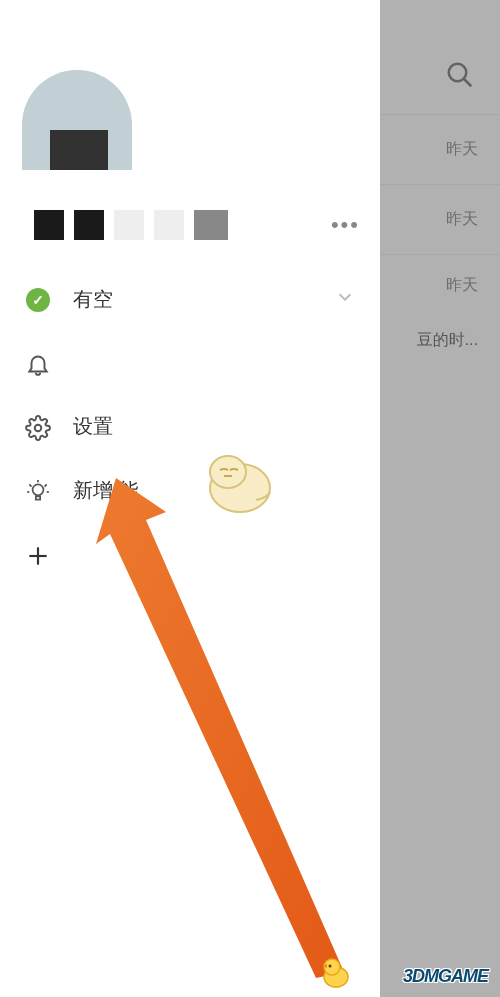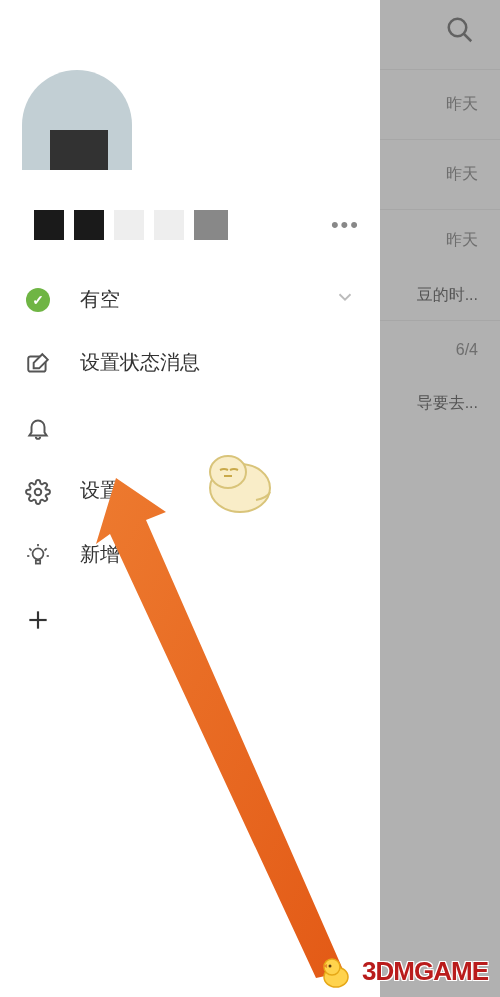--- a/index.html
+++ b/index.html
@@ -11,20 +11,21 @@
     overflow: hidden;
     background: #fff;
   }
   .bg-content {
     position: absolute;
     right: 0;
     top: 0;
     width: 120px;
     height: 100%;
     background: #f5f5f5;
+    padding-top: 45px;
   }
   .bg-search {
     text-align: right;
     padding: 15px 25px 20px;
   }
   .bg-search svg { width: 30px; height: 30px; stroke: #888; }
   .bg-row {
     border-top: 1px solid #e8e8e8;
     text-align: right;
     padding: 20px 22px 14px;
@@ -82,21 +83,21 @@
   .nb { width: 30px; height: 30px; }
   .nb.black { background: #1a1a1a; }
   .nb.light { background: #eee; }
   .nb.gray { background: #888; width: 34px; }
   .dots { color: #888; font-size: 22px; letter-spacing: 2px; }
   .menu { margin-top: 28px; }
   .menu-item {
     display: flex;
     align-items: flex-start;
     padding: 18px 24px 18px 22px;
-    gap: 26px;
+    gap: 19px;
   }
   .menu-item .icon-wrap {
     width: 32px;
     display: flex;
     justify-content: center;
     padding-top: 2px;
   }
   .menu-item .label {
     font-size: 20px;
     color: #333;
@@ -139,22 +140,23 @@
     width: 85px;
     height: 70px;
     pointer-events: none;
     z-index: 6;
   }
   .watermark {
     position: absolute;
     right: 12px;
     bottom: 10px;
     font-weight: 900;
-    font-size: 26px;
-    color: #b91c1c;
+    font-size: 18px;
+    font-style: italic;
+    color: #0c4a6e;
     text-shadow: -1px -1px 0 #fff, 1px -1px 0 #fff, -1px 1px 0 #fff, 1px 1px 0 #fff;
     letter-spacing: -1px;
     z-index: 10;
   }
   .wm-chick {
     position: absolute;
     right: 148px;
     bottom: 8px;
     width: 34px;
     height: 34px;
@@ -173,24 +175,20 @@
   </div>
   <div class="bg-row tighter">
     <div>昨天</div>
   </div>
   <div class="bg-row tighter">
     <div>昨天</div>
   </div>
   <div class="bg-row">
     <div>昨天</div>
     <div class="sub">豆的时...</div>
-  </div>
-  <div class="bg-row">
-    <div>6/4</div>
-    <div class="sub">导要去...</div>
   </div>
 </div>
 
 <div class="overlay"></div>
 
 <div class="drawer">
   <div class="avatar">
     <div class="block"></div>
   </div>
   <div class="name-row">
@@ -210,29 +208,20 @@
           <div class="status-dot"></div>
         </div>
       <div class="label">有空</div>
       <div class="chevron">
         <svg width="22" height="22" viewBox="0 0 24 24" fill="none" stroke="#bbb" stroke-width="2">
             <polyline points="6 9 12 15 18 9"></polyline>
           </svg>
       </div>
     </div>
 
-    <div class="menu-item">
-      <div class="icon-wrap">
-        <svg width="26" height="26" viewBox="0 0 24 24" fill="none" stroke="#555" stroke-width="1.8">
-          <rect x="3" y="5" width="16" height="14" rx="2"></rect>
-            <path d="M16 3l5 5-8 8h-5v-5z" fill="#fff"></path>
-        </svg>
-      </div>
-      <div class="label">设置状态消息</div>
-    </div>
 
     <div class="menu-item">
       <div class="icon-wrap">
         <svg width="26" height="26" viewBox="0 0 24 24" fill="none" stroke="#555" stroke-width="1.8">
           <path d="M18 16v-5a6 6 0 10-12 0v5l-2 3h16z"></path>
             <path d="M10 20a2 2 0 004 0"></path>
         </svg>
       </div>
     </div>
 

